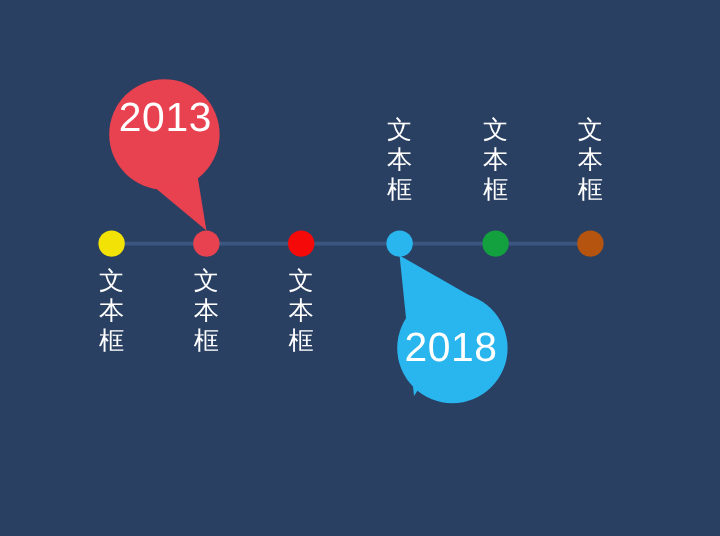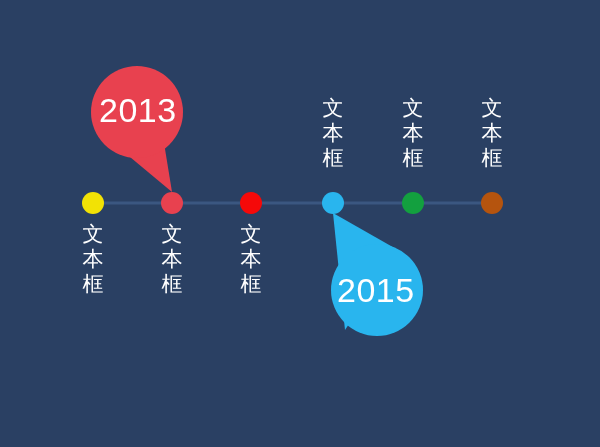--- a/index.html
+++ b/index.html
@@ -91,16 +91,16 @@
   <div class="vlabel" id="label-4" style="left:320px; top:96px;">文
 本
 框</div>
   <div class="vlabel" id="label-5" style="left:400px; top:96px;">文
 本
 框</div>
   <div class="vlabel" id="label-6" style="left:479px; top:96px;">文
 本
 框</div>
 
-  <div class="year-label" id="year-2013" style="left:99px; top:93px;">2013</div>
-  <div class="year-label" id="year-2015" style="left:337px; top:273px;">2015</div>
+  <div class="year-label" id="year-2013" style="left:99px; top:81px;">2013</div>
+  <div class="year-label" id="year-2015" style="left:337px; top:273px;">2018</div>
 
 </div>
 
 </body></html>

